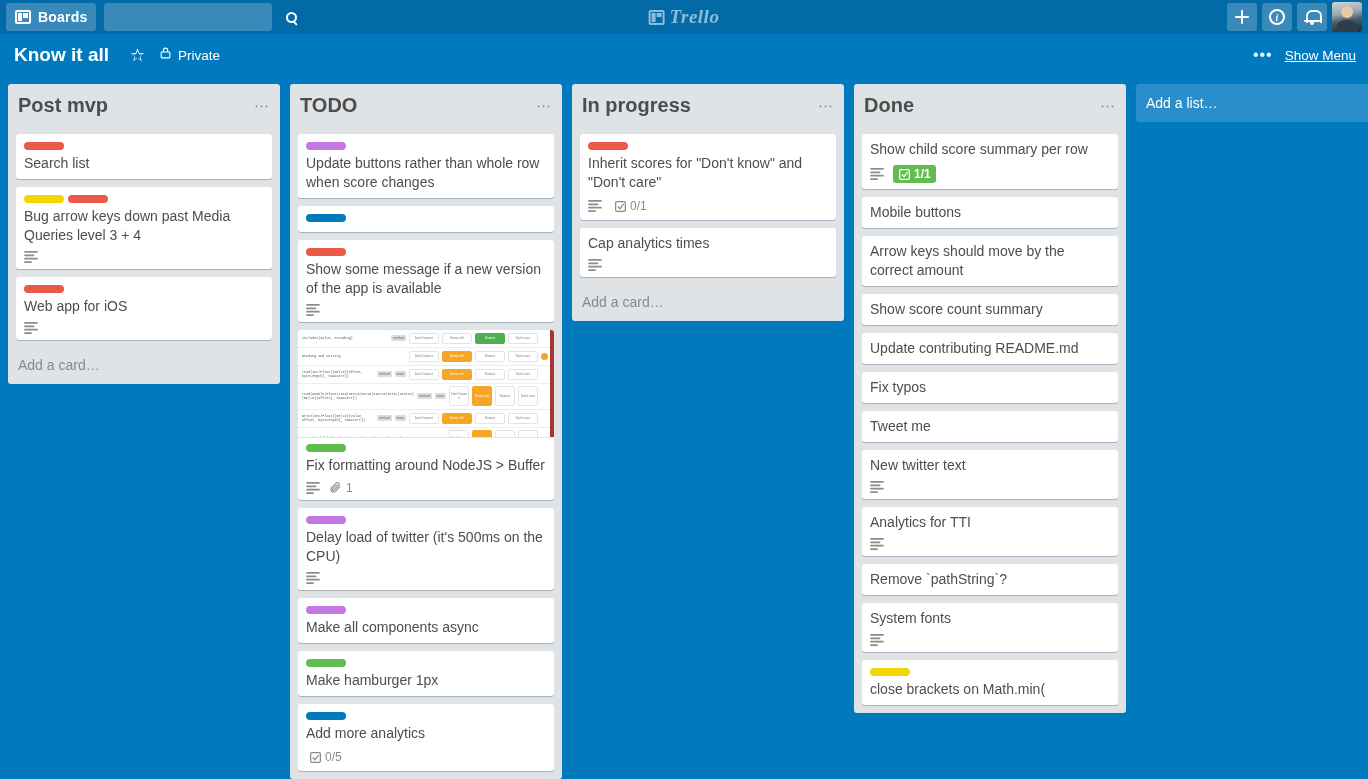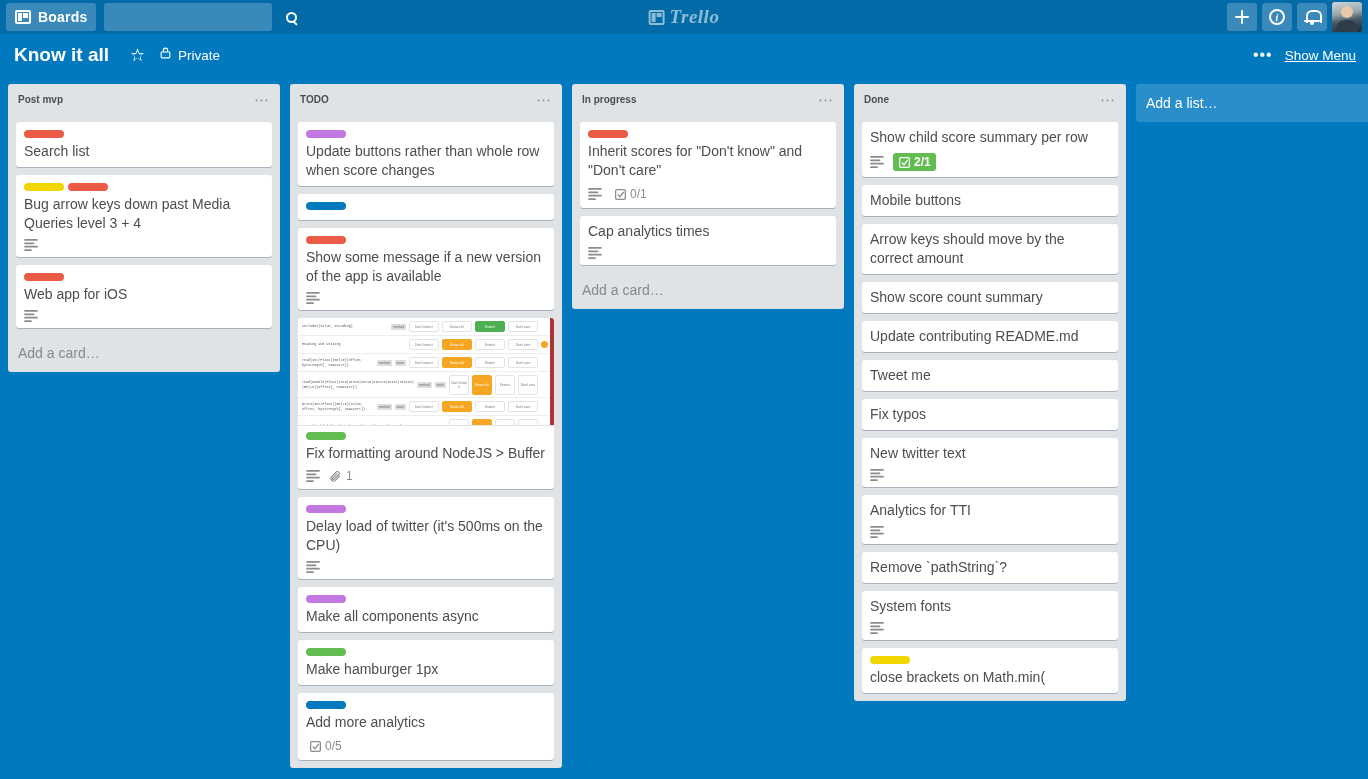--- a/index.html
+++ b/index.html
@@ -182,21 +182,21 @@
     border-radius: 3px;
     max-height: 695px;
     display: flex; flex-direction: column;
     align-self: flex-start;
   }
   .list-header {
     display: flex; align-items: center; justify-content: space-between;
     padding: 10px 10px 9px 10px;
     flex: none;
   }
-  .list-title { font-size: 10px; font-weight: bold; color: #4d4d4d; }
+  .list-title { font-size: 20px; font-weight: bold; color: #4d4d4d; }
   .list-dots { color: #8c8c8c; font-size: 15px; line-height: 8px; letter-spacing: 1px; cursor: pointer; }
 
   .cards {
     padding: 8px 8px; overflow: hidden;
     display: flex; flex-direction: column; gap: 8px;
     flex: 1 1 auto; min-height: 0;
   }
   .card {
     background: #fff; border-radius: 3px;
     box-shadow: 0 1px 0 rgba(9,30,66,0.25);
@@ -614,21 +614,21 @@
       <rect x="0" y="4" width="12" height="2" rx="1" fill="#8c8c8c"></rect>
       <rect x="0" y="8" width="16" height="2" rx="1" fill="#8c8c8c"></rect>
       <rect x="0" y="12" width="9" height="2" rx="1" fill="#8c8c8c"></rect>
     </svg>
               </span>
               <span class="check-badge complete">
     <svg width="13" height="13" viewBox="0 0 24 24" fill="none" stroke="#fff" stroke-width="2.4">
                   <rect x="3" y="3" width="18" height="18" rx="2.5"></rect>
                   <polyline points="7,12 11,16 18,7"></polyline>
                 </svg>
-    <span>2/1</span>
+    <span>1/1</span>
               </span>
             </div>
           </div>
           <div class="card">
 
       <div class="card-title">Mobile buttons</div>
       </div>
           <div class="card">
 
       <div class="card-title">Arrow keys should move by the correct amount</div>
@@ -636,25 +636,25 @@
           <div class="card">
 
       <div class="card-title">Show score count summary</div>
       </div>
           <div class="card">
 
       <div class="card-title">Update contributing README.md</div>
       </div>
           <div class="card">
 
+      <div class="card-title">Fix typos</div>
+      </div>
+          <div class="card">
+
       <div class="card-title">Tweet me</div>
-      </div>
-          <div class="card">
-
-      <div class="card-title">Fix typos</div>
       </div>
           <div class="card">
 
       <div class="card-title">New twitter text</div>
       <div class="badges">
               <span class="badge">
     <svg class="desc-icon" width="14" height="12" viewBox="0 0 16 14">
       <rect x="0" y="0" width="16" height="2" rx="1" fill="#8c8c8c"></rect>
       <rect x="0" y="4" width="12" height="2" rx="1" fill="#8c8c8c"></rect>
       <rect x="0" y="8" width="16" height="2" rx="1" fill="#8c8c8c"></rect>

